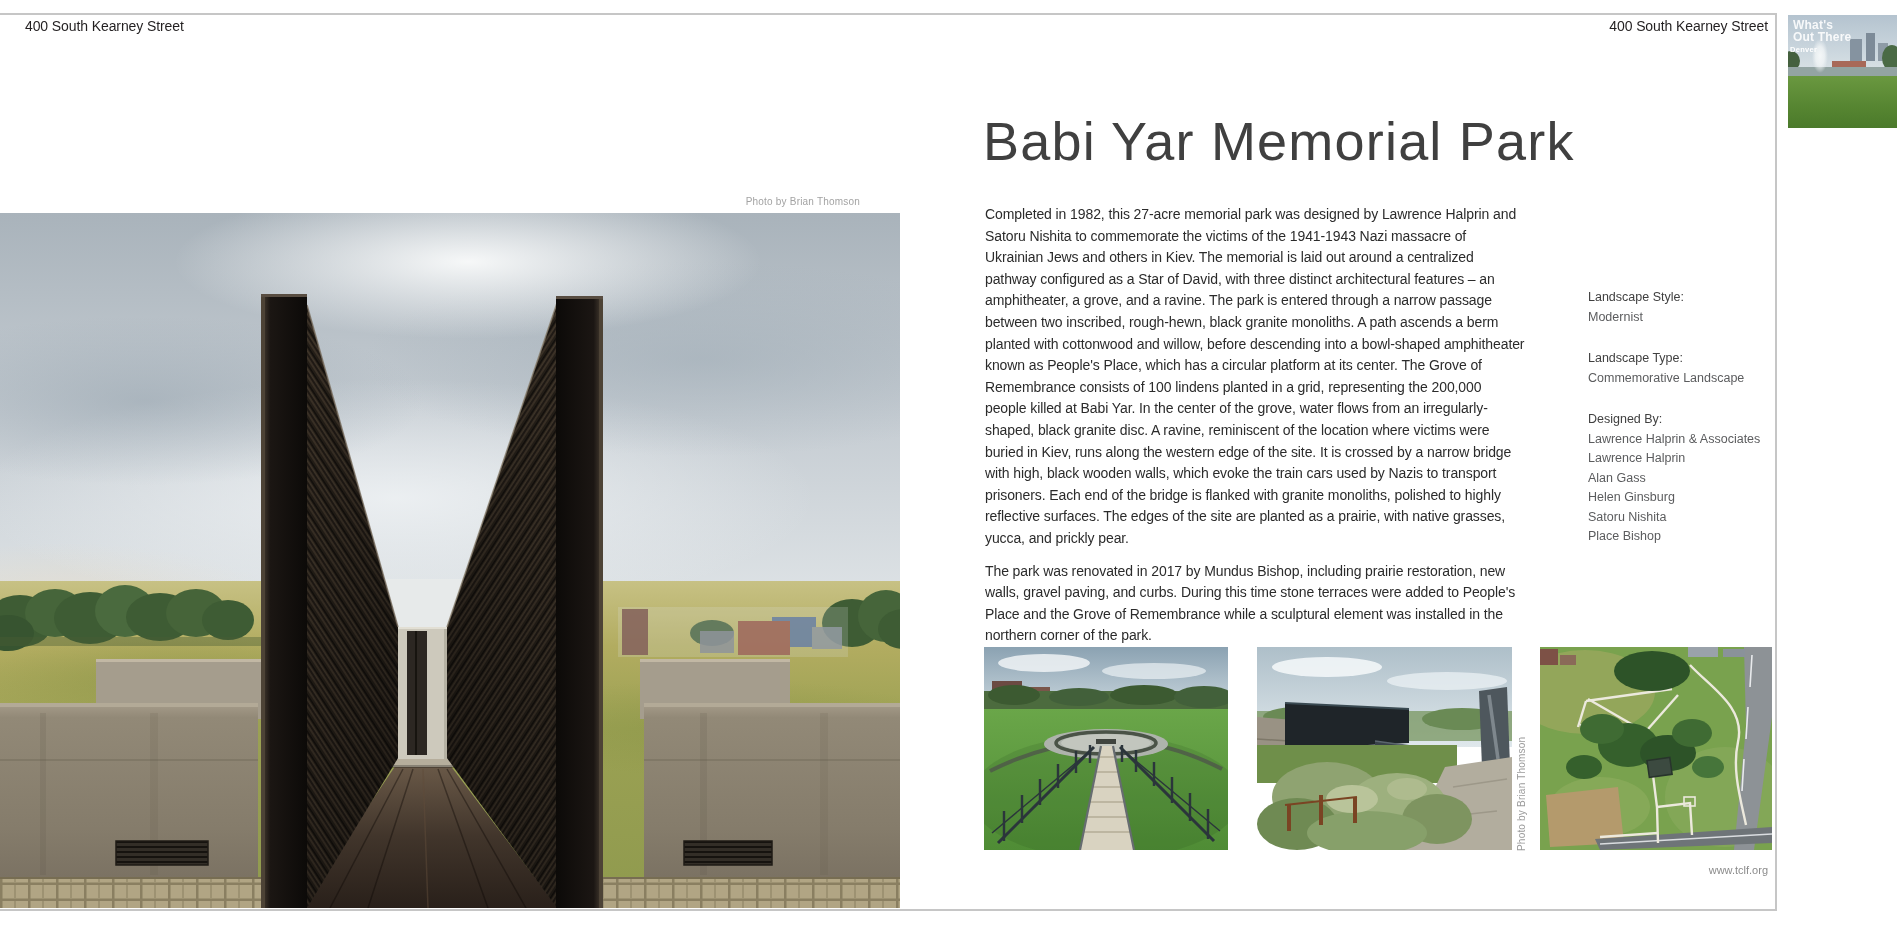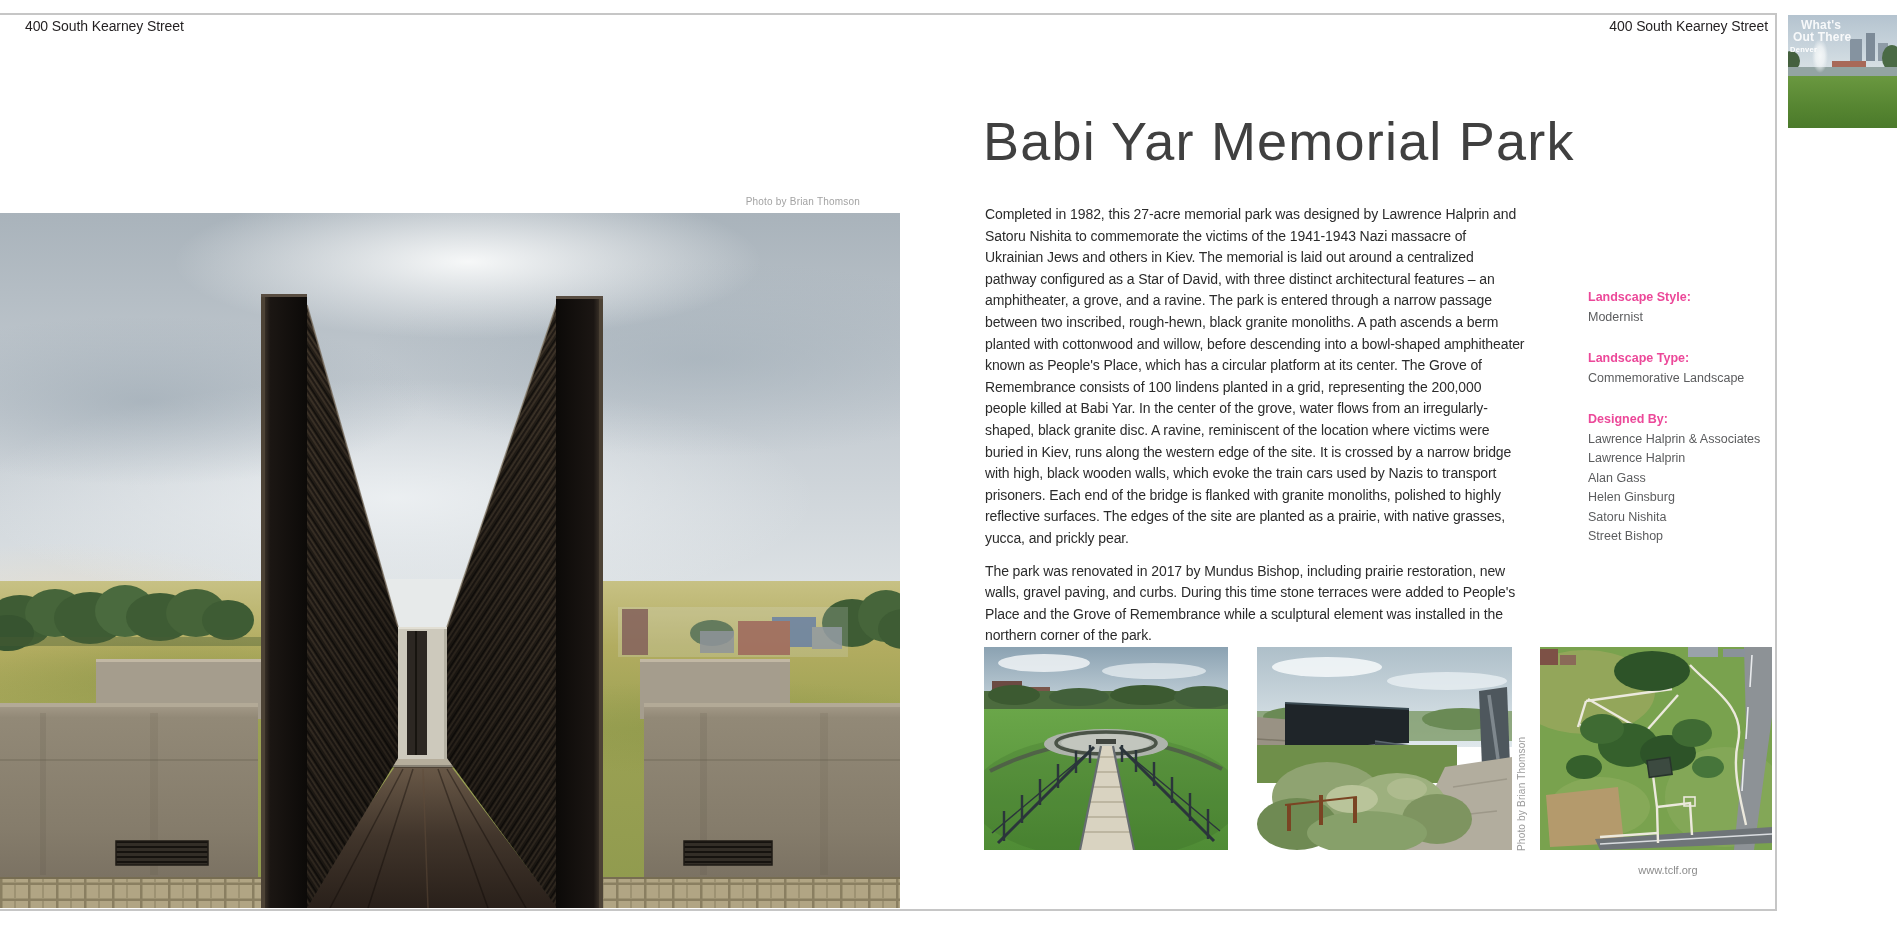--- a/index.html
+++ b/index.html
@@ -5,24 +5,24 @@
   html,body{margin:0;padding:0}
   body{width:1900px;height:927px;position:relative;background:#ffffff;
        font-family:"Liberation Sans",sans-serif;overflow:hidden;color:#2a2a2a}
   .abs{position:absolute}
   .border-line{background:#c6c6c6}
   .hdr{font-size:14px;font-weight:normal;color:#221f20;letter-spacing:-0.1px;white-space:nowrap}
   .title{font-size:54px;font-weight:400;color:#404040;letter-spacing:1.2px;white-space:nowrap;line-height:66px}
   .credit{font-size:10px;color:#a3a3a3;letter-spacing:0.2px}
   .body-col p{margin:0 12px 11px 0;font-size:14px;line-height:21.6px;color:#2b2b2b;letter-spacing:-0.1px}
   .meta{font-size:12.5px;line-height:19.5px;color:#5b5c5e}
-  .meta .lbl{font-weight:bold;color:#ec4899}
+  .meta .lbl{font-weight:normal;color:#404040}
   .meta .grp{margin:0 0 22px 0}
   .vert-credit{writing-mode:vertical-rl;transform:rotate(180deg);font-size:10px;color:#9b9b9b;letter-spacing:0.2px}
-  .website{font-size:11px;color:#8b8b8b;text-align:center}
+  .website{font-size:11px;color:#8b8b8b;text-align:right}
   .photo{overflow:hidden}
   
   .bp-sky{position:absolute;left:0;top:0;width:900px;height:695px;
     background:
       radial-gradient(420px 110px at 52% 7%, rgba(250,251,251,.95), rgba(250,251,251,0) 70%),
       radial-gradient(520px 150px at 78% 21%, rgba(158,171,181,.55), rgba(158,171,181,0) 65%),
       radial-gradient(430px 130px at 16% 27%, rgba(146,160,171,.5), rgba(146,160,171,0) 65%),
       radial-gradient(600px 170px at 44% 41%, rgba(240,243,245,.85), rgba(240,243,245,0) 70%),
       radial-gradient(320px 95px at 7% 57%, rgba(233,216,186,.5), rgba(233,216,186,0) 70%),
       linear-gradient(180deg,#a9b3bb 0%,#c6cdd3 30%,#dde2e5 55%,#e9ebec 68%,#e0e3e3 100%);}
@@ -60,21 +60,21 @@
   <div class="ct-sky"></div>
   <div class="ct-skyline1"></div>
   <div class="ct-skyline2"></div>
   <div class="ct-skyline3"></div>
   <div class="ct-tree-r"></div>
   <div class="ct-tree-l"></div>
   <div class="ct-bldg"></div>
   <div class="ct-lake"></div>
   <div class="ct-lawn"></div>
   <div class="ct-fountain"></div>
-  <div class="abs ct-t1" style="left:13px;top:4px">What's</div>
+  <div class="abs ct-t1" style="left:5px;top:4px">What's</div>
   <div class="abs ct-t1" style="left:5px;top:16px">Out There</div>
   <div class="abs ct-t3" style="left:2px;top:30px">Denver</div>
 </div>
 
 <div class="abs credit" style="left:560px;top:196px;width:300px;text-align:right">Photo by Brian Thomson</div>
 
 <div class="abs photo" style="left:0;top:213px;width:900px;height:695px">
   <div class="bp-sky"></div>
   <div class="bp-meadow"></div>
   <svg width="900" height="695" viewBox="0 0 900 695" style="position:absolute;left:0;top:0">
@@ -244,21 +244,21 @@
     <div class="lbl">Landscape Type:</div>
     <div>Commemorative Landscape</div>
   </div>
   <div class="grp">
     <div class="lbl">Designed By:</div>
     <div>Lawrence Halprin &amp; Associates</div>
     <div>Lawrence Halprin</div>
     <div>Alan Gass</div>
     <div>Helen Ginsburg</div>
     <div>Satoru Nishita</div>
-    <div>Street Bishop</div>
+    <div>Place Bishop</div>
   </div>
 </div>
 
 <div class="abs photo" style="left:984px;top:647px;width:244px;height:203px">
   <svg width="244" height="203" viewBox="0 0 244 203">
     <defs>
       <linearGradient id="p1sky" x1="0" y1="0" x2="0" y2="1">
         <stop offset="0" stop-color="#8ba2b2"></stop>
           <stop offset="1" stop-color="#c9d6dd"></stop>
       </linearGradient>

